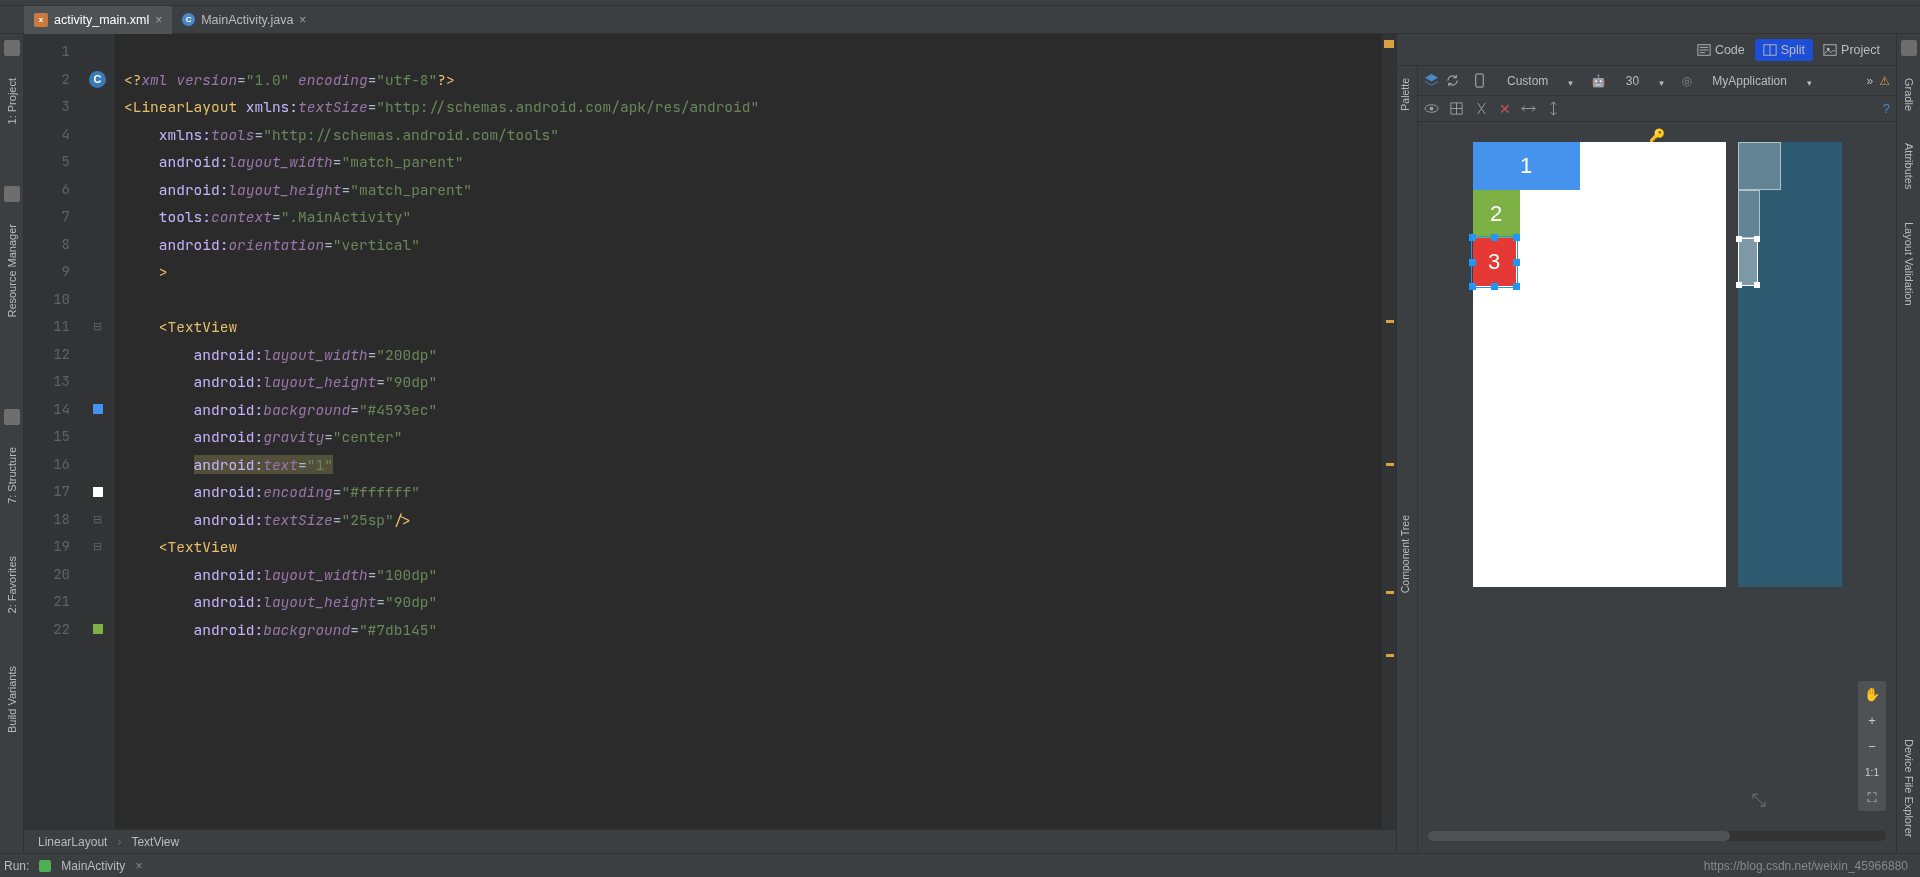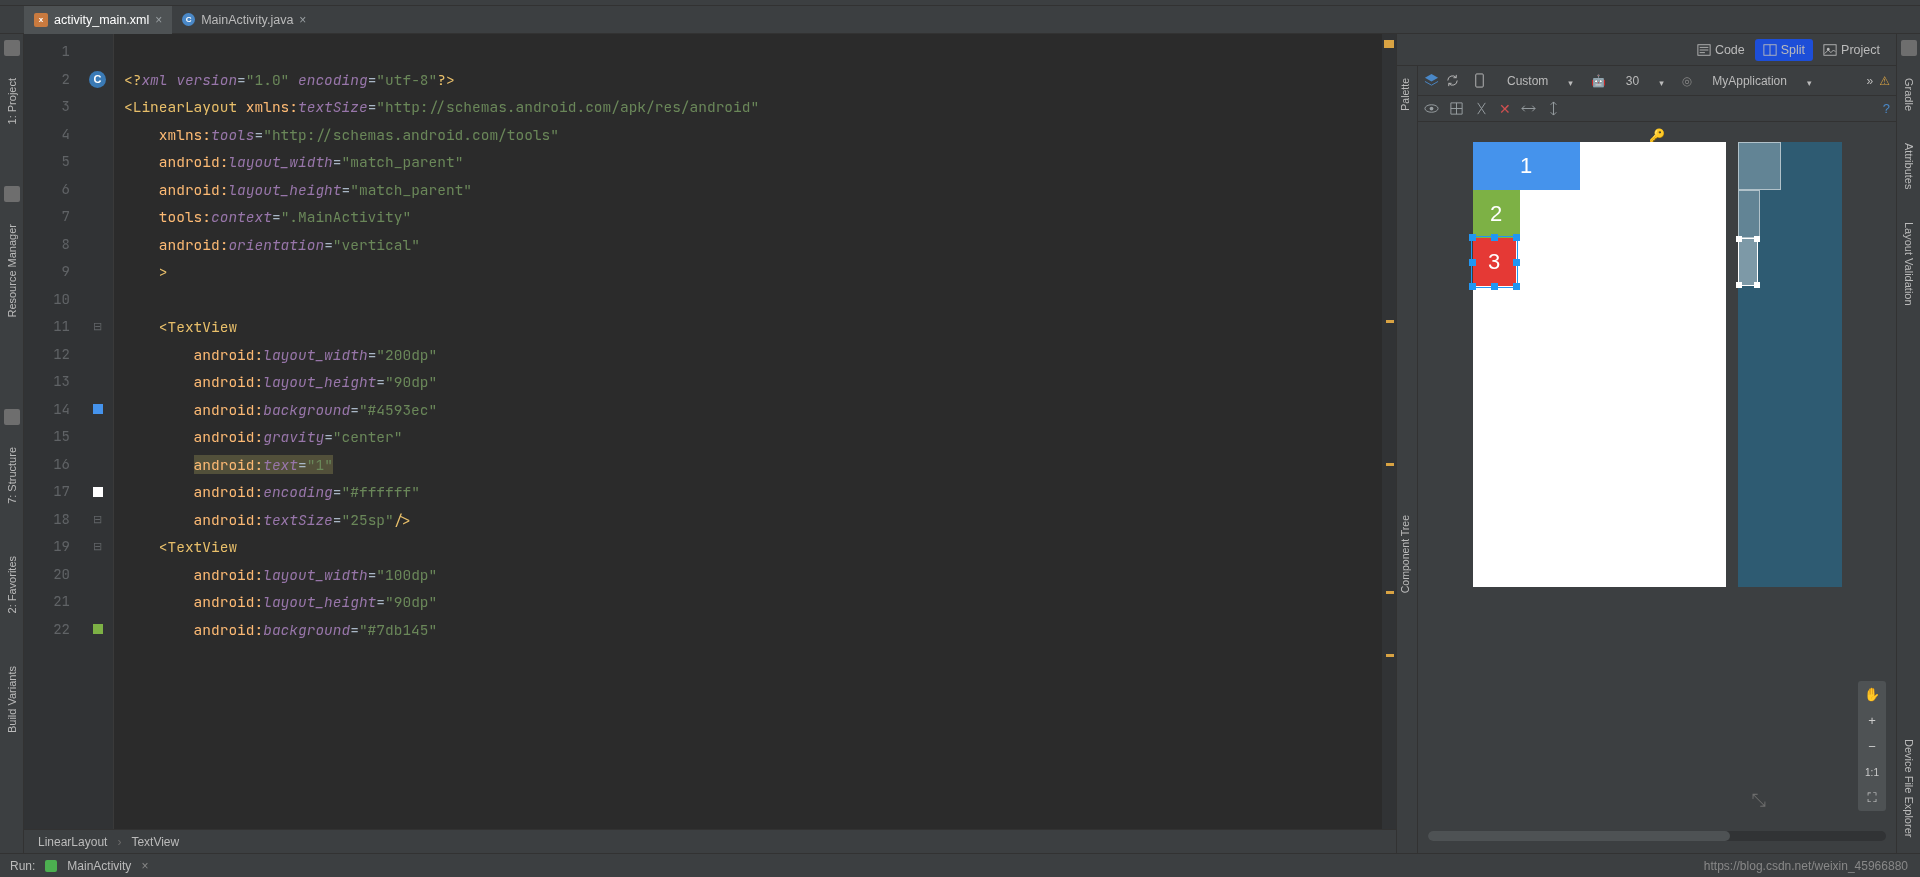--- a/index.html
+++ b/index.html
@@ -32,21 +32,21 @@
   .editorbody { flex:1; display:flex; min-height:0; position:relative; }
   .gutter { width:58px; background:#313335; text-align:right; color:#606366; font-family:"JetBrains Mono","Consolas",monospace; font-size:14px; line-height:27.5px; padding-right:12px; padding-top:4px; user-select:none; }
   .markcol { width:32px; background:#313335; border-right:1px solid #3a3a3a; padding-top:4px; }
   .markcol div { height:27.5px; display:flex; align-items:center; justify-content:center; }
   .mark-c { width:17px; height:17px; background:#3a7ab5; border-radius:50%; color:#fff; font-size:11px; font-weight:bold; display:flex; align-items:center; justify-content:center; }
   .mark-blue { width:10px; height:10px; background:#4593ec; }
   .mark-white{ width:10px; height:10px; background:#ffffff; }
   .mark-green{ width:10px; height:10px; background:#7db145; }
   .fold { color:#606366; font-size:11px; }
   .code { flex:1; font-family:"JetBrains Mono","Consolas",monospace; font-size:14.5px; line-height:27.5px; padding:4px 0 0 10px; white-space:pre; color:#a9b7c6; overflow:hidden; }
-  .t-tag{color:#e8bf6a;} .t-ns{color:#fdba74;} .t-attr{color:#9876aa;font-style:italic;} .t-op{color:#a9b7c6;} .t-str{color:#6a8759;}
+  .t-tag{color:#e8bf6a;} .t-ns{color:#c4b5fd;} .t-attr{color:#9876aa;font-style:italic;} .t-op{color:#a9b7c6;} .t-str{color:#6a8759;}
   .hl-warn{background:#52503a;}
   .scrollmap { width:14px; background:#313335; position:relative; }
   .scrollmap .m { position:absolute; right:2px; width:8px; height:3px; }
 
   .breadcrumb { height:24px; background:#3c3f41; border-top:1px solid #323232; display:flex; align-items:center; padding:0 14px; font-size:12px; color:#bbbbbb; gap:10px; }
   .breadcrumb .sep{color:#6a6a6a;}
 
   
   .designcol { width:500px; background:#3c3f41; border-left:1px solid #323232; display:flex; flex-direction:column; }
   .viewmodes { height:32px; display:flex; align-items:center; justify-content:flex-end; padding:0 8px; gap:2px; border-bottom:1px solid #323232; }
@@ -77,21 +77,21 @@
   .blueprint .r2{position:absolute;left:0;top:48px;width:22px;height:48px;background:rgba(255,255,255,.25);border:1px solid rgba(255,255,255,.5);}
   .blueprint .r3{position:absolute;left:0;top:96px;width:20px;height:48px;background:rgba(255,255,255,.38);border:1px solid #fff;}
   .blueprint .bh{position:absolute;width:6px;height:6px;background:#fff;}
   .zoomctl{position:absolute;right:10px;bottom:42px;background:#4e5254;border-radius:3px;width:28px;}
   .zoomctl div{height:26px;display:flex;align-items:center;justify-content:center;color:#ccc;font-size:13px;cursor:pointer;}
   .corner{position:absolute;right:130px;bottom:42px;color:#6e6e6e;font-size:18px;}
   .hscroll{position:absolute;left:10px;right:10px;bottom:12px;height:10px;background:#313335;border-radius:5px;}
   .hscroll .thumb{position:absolute;left:0;top:0;height:10px;width:66%;background:#4e5254;border-radius:5px;}
 
   
-  .runbar { height:24px; background:#3c3f41; border-top:1px solid #323232; display:flex; align-items:center; padding:0 10px; gap:10px; font-size:12px; color:#bbbbbb; }
+  .runbar { height:24px; background:#3c3f41; border-top:1px solid #323232; display:flex; align-items:center; padding:0 4px; gap:10px; font-size:12px; color:#bbbbbb; }
   .runbar .r-icon{width:12px;height:12px;background:#4caf50;border-radius:2px;}
   .watermark{position:absolute;right:12px;bottom:4px;font-size:12px;color:#888;}
 </style>
 </head>
 <body>
 
 <div class="app">
   <div class="topstub"></div>
 
   <div class="tabs">

